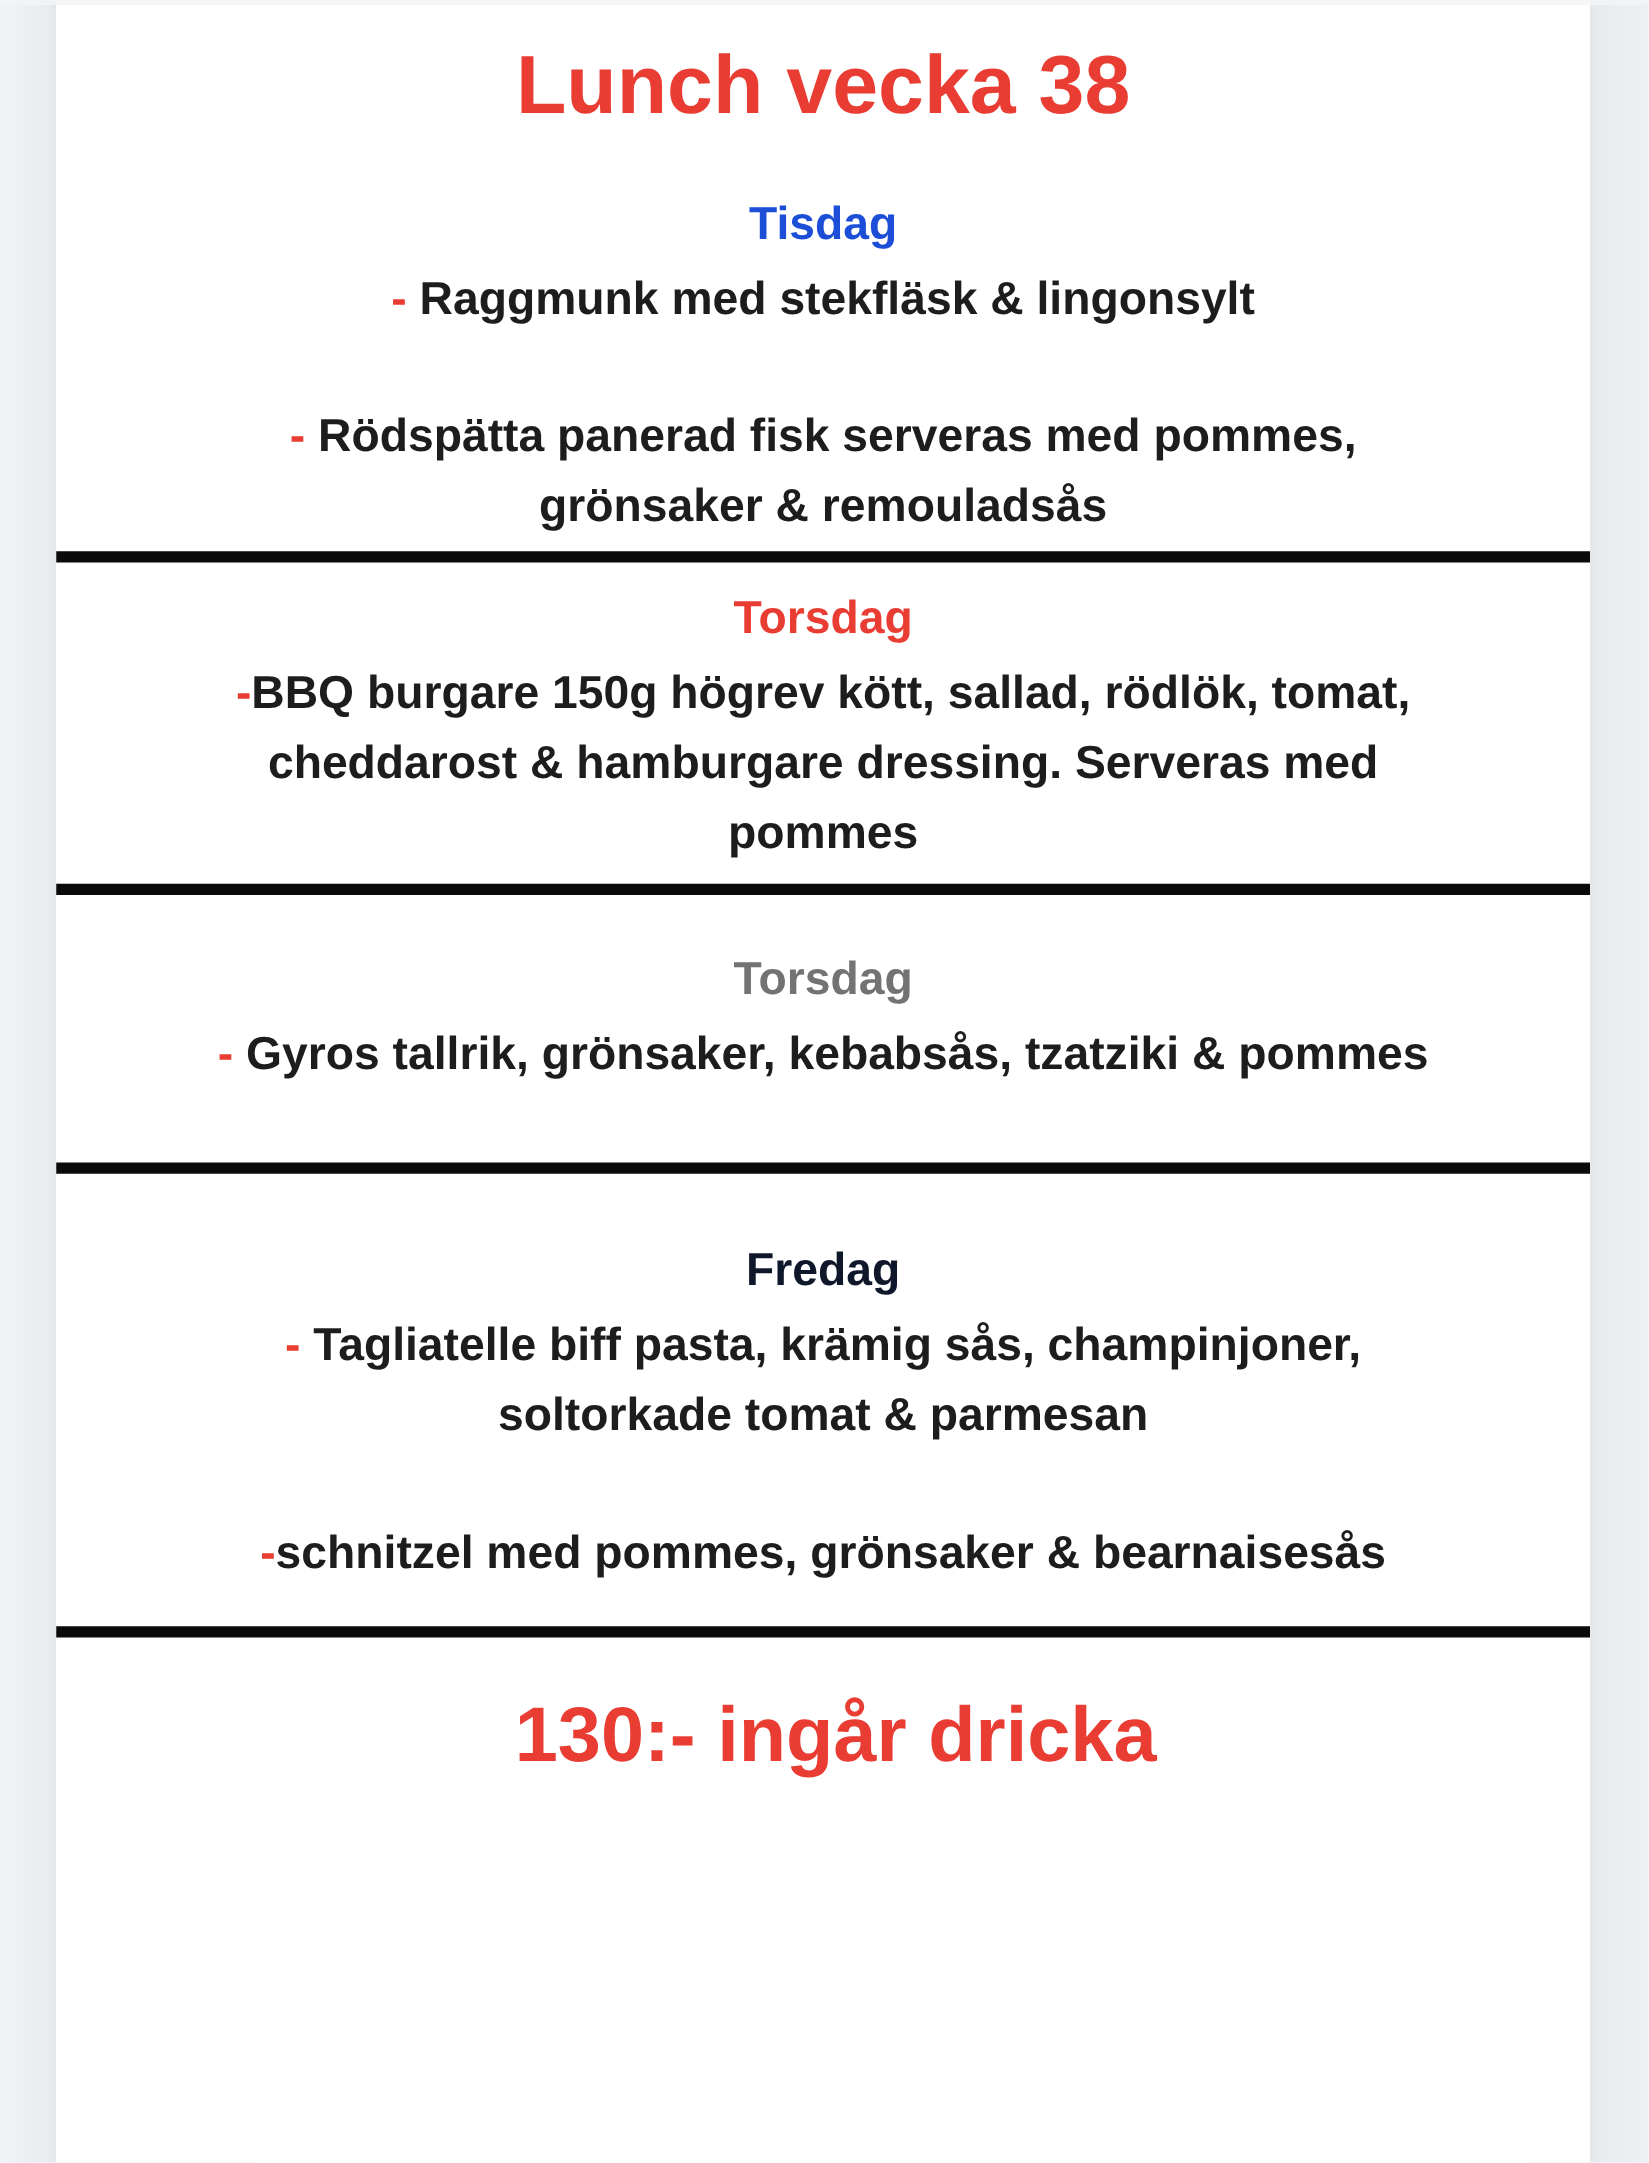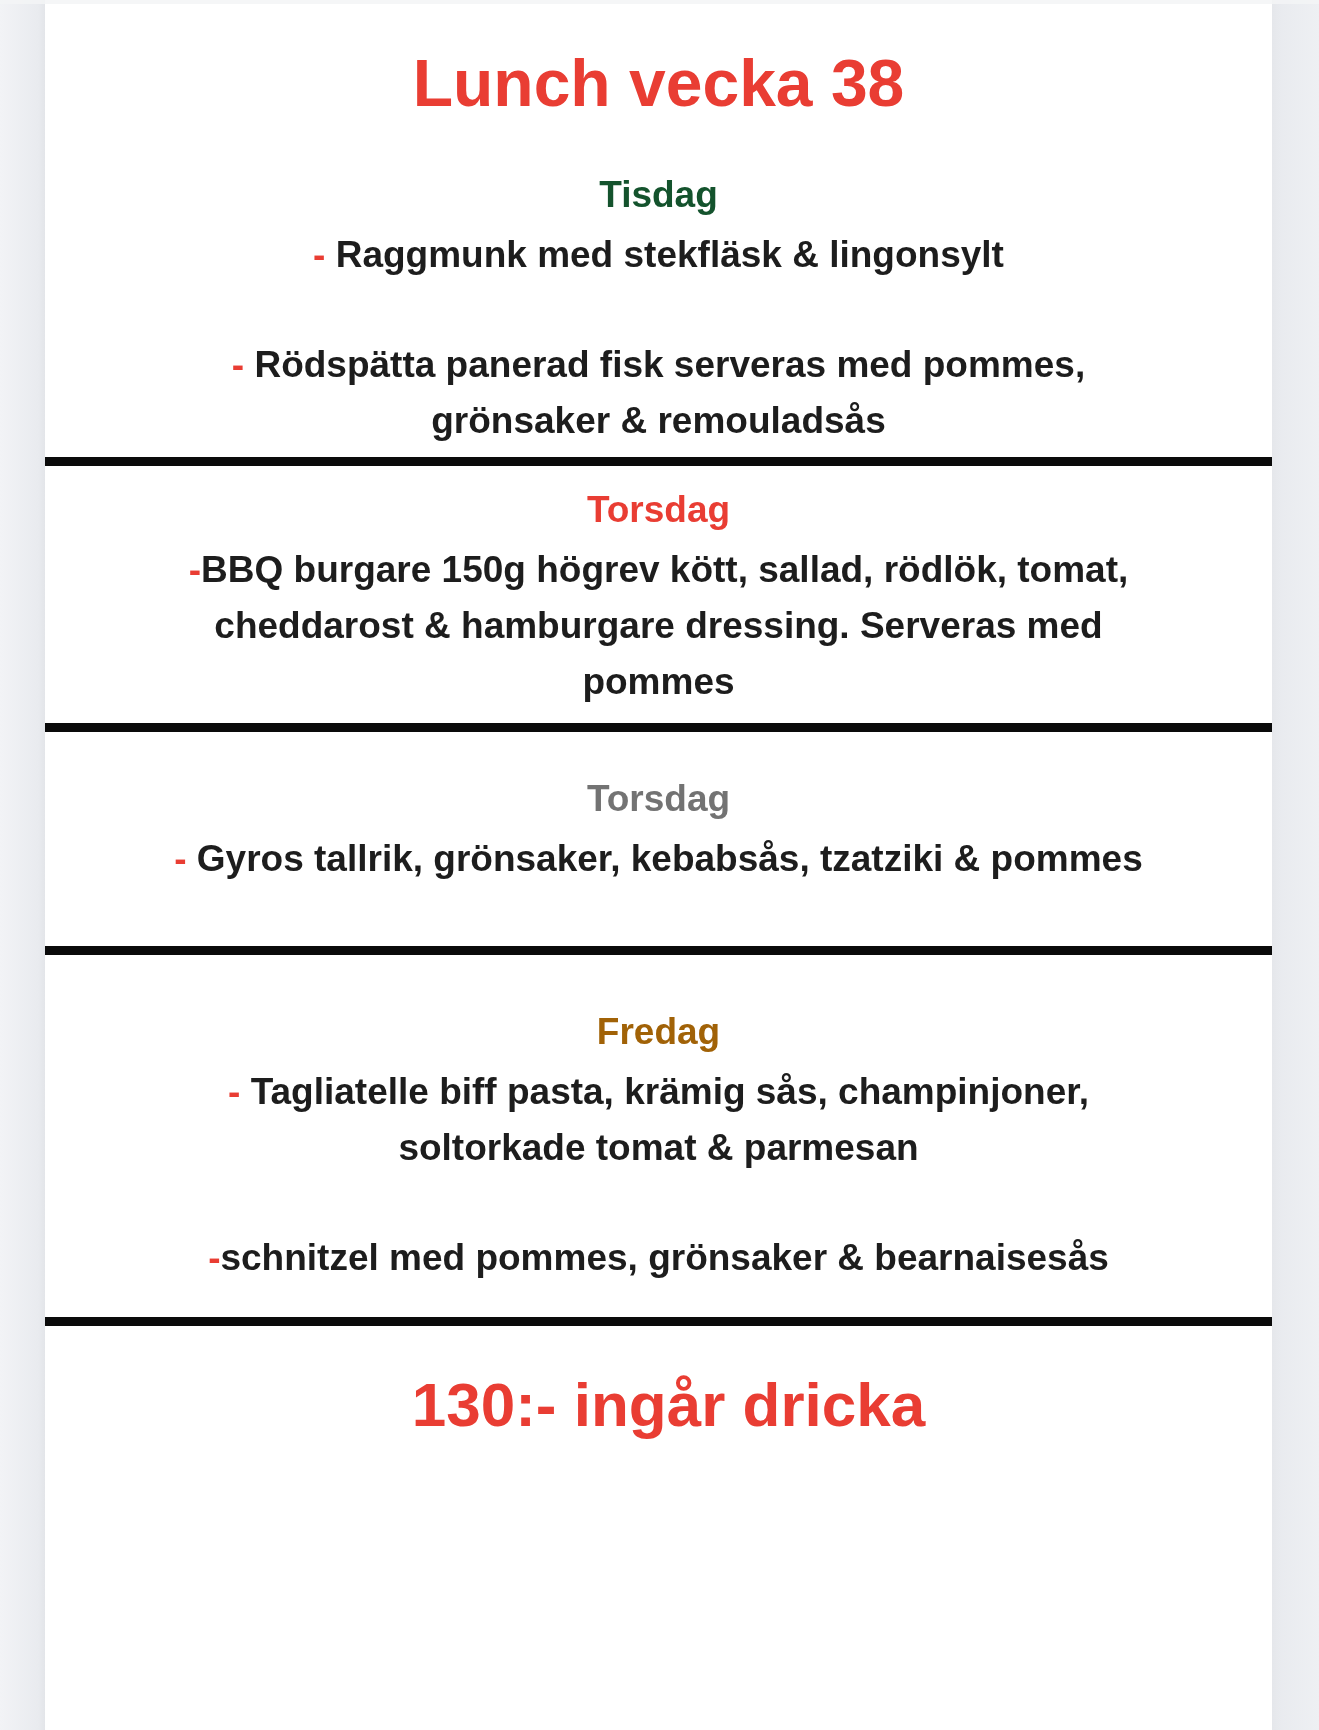--- a/index.html
+++ b/index.html
@@ -13,21 +13,21 @@
     font-family: "Liberation Sans", sans-serif;
   }
   .gutter { position: absolute; top: 0; bottom: 0; }
   .gutter-left  { left: 0;  width: 45px; background: linear-gradient(90deg, #f2f3f6 0%, #e9ebef 85%, #e3e5e9 100%); }
   .gutter-right { right: 0; width: 47px; background: linear-gradient(90deg, #e5e7eb 0%, #e9ebef 20%, #eef0f3 100%); }
   .top-edge { position: absolute; top: 0; left: 0; right: 0; height: 4px; background: #f3f4f6; opacity: .85; }
   .page {
     position: absolute;
     top: 0; bottom: 0; left: 45px; right: 47px;
     background: #ffffff;
-    padding-top: 44px;
+    padding-top: 28px;
     box-sizing: border-box;
   }
   .title {
     margin: 0;
     text-align: center;
     font-size: 66px;
     line-height: 79px;
     font-weight: 700;
     letter-spacing: 0px;
   }
@@ -71,37 +71,37 @@
 
 <div class="canvas">
   <div class="gutter gutter-left"></div>
   <div class="gutter gutter-right"></div>
 
   <div class="page">
 
     <h1 class="title" style="color: rgb(233, 61, 51);">Lunch vecka 38</h1>
 
     <div class="section sec1">
-      <h2 class="day" style="color: #14532d;">Tisdag</h2>
+      <h2 class="day" style="color: #1d4ed8;">Tisdag</h2>
       <p class="item"><span class="dash" style="color: rgb(233, 61, 51);">- </span><span>Raggmunk med stekfläsk &amp; lingonsylt</span></p>
       <p class="item gap-top mw960"><span class="dash" style="color: rgb(233, 61, 51);">- </span><span>Rödspätta panerad fisk serveras med pommes, grönsaker &amp; remouladsås</span></p>
     </div>
 
     <div class="section sec2">
       <h2 class="day" style="color: rgb(233, 61, 51);">Torsdag</h2>
       <p class="item mw1040"><span class="dash" style="color: rgb(233, 61, 51);">-</span><span>BBQ burgare 150g högrev kött, sallad, rödlök, tomat, cheddarost &amp; hamburgare dressing. Serveras med pommes</span></p>
     </div>
 
     <div class="section sec3">
       <h2 class="day" style="color: #737373;">Torsdag</h2>
       <p class="item"><span class="dash" style="color: rgb(233, 61, 51);">- </span><span>Gyros tallrik, grönsaker, kebabsås, tzatziki &amp; pommes</span></p>
     </div>
 
     <div class="section sec4">
-      <h2 class="day" style="color: #a16207; text-align: center;">Fredag</h2>
+      <h2 class="day" style="color: #0f172a; text-align: center;">Fredag</h2>
       <p class="item mw990"><span class="dash" style="color: rgb(233, 61, 51);">- </span><span>Tagliatelle biff pasta, krämig sås, champinjoner, soltorkade tomat &amp; parmesan</span></p>
       <p class="item gap-top"><span class="dash" style="color: rgb(233, 61, 51);">-</span><span>schnitzel med pommes, grönsaker &amp; bearnaisesås</span></p>
     </div>
 
     <div class="footer">
       <p class="price" style="color: rgb(233, 61, 51); margin-left: 20px;">130:- ingår dricka</p>
     </div>
 
   </div>
 

